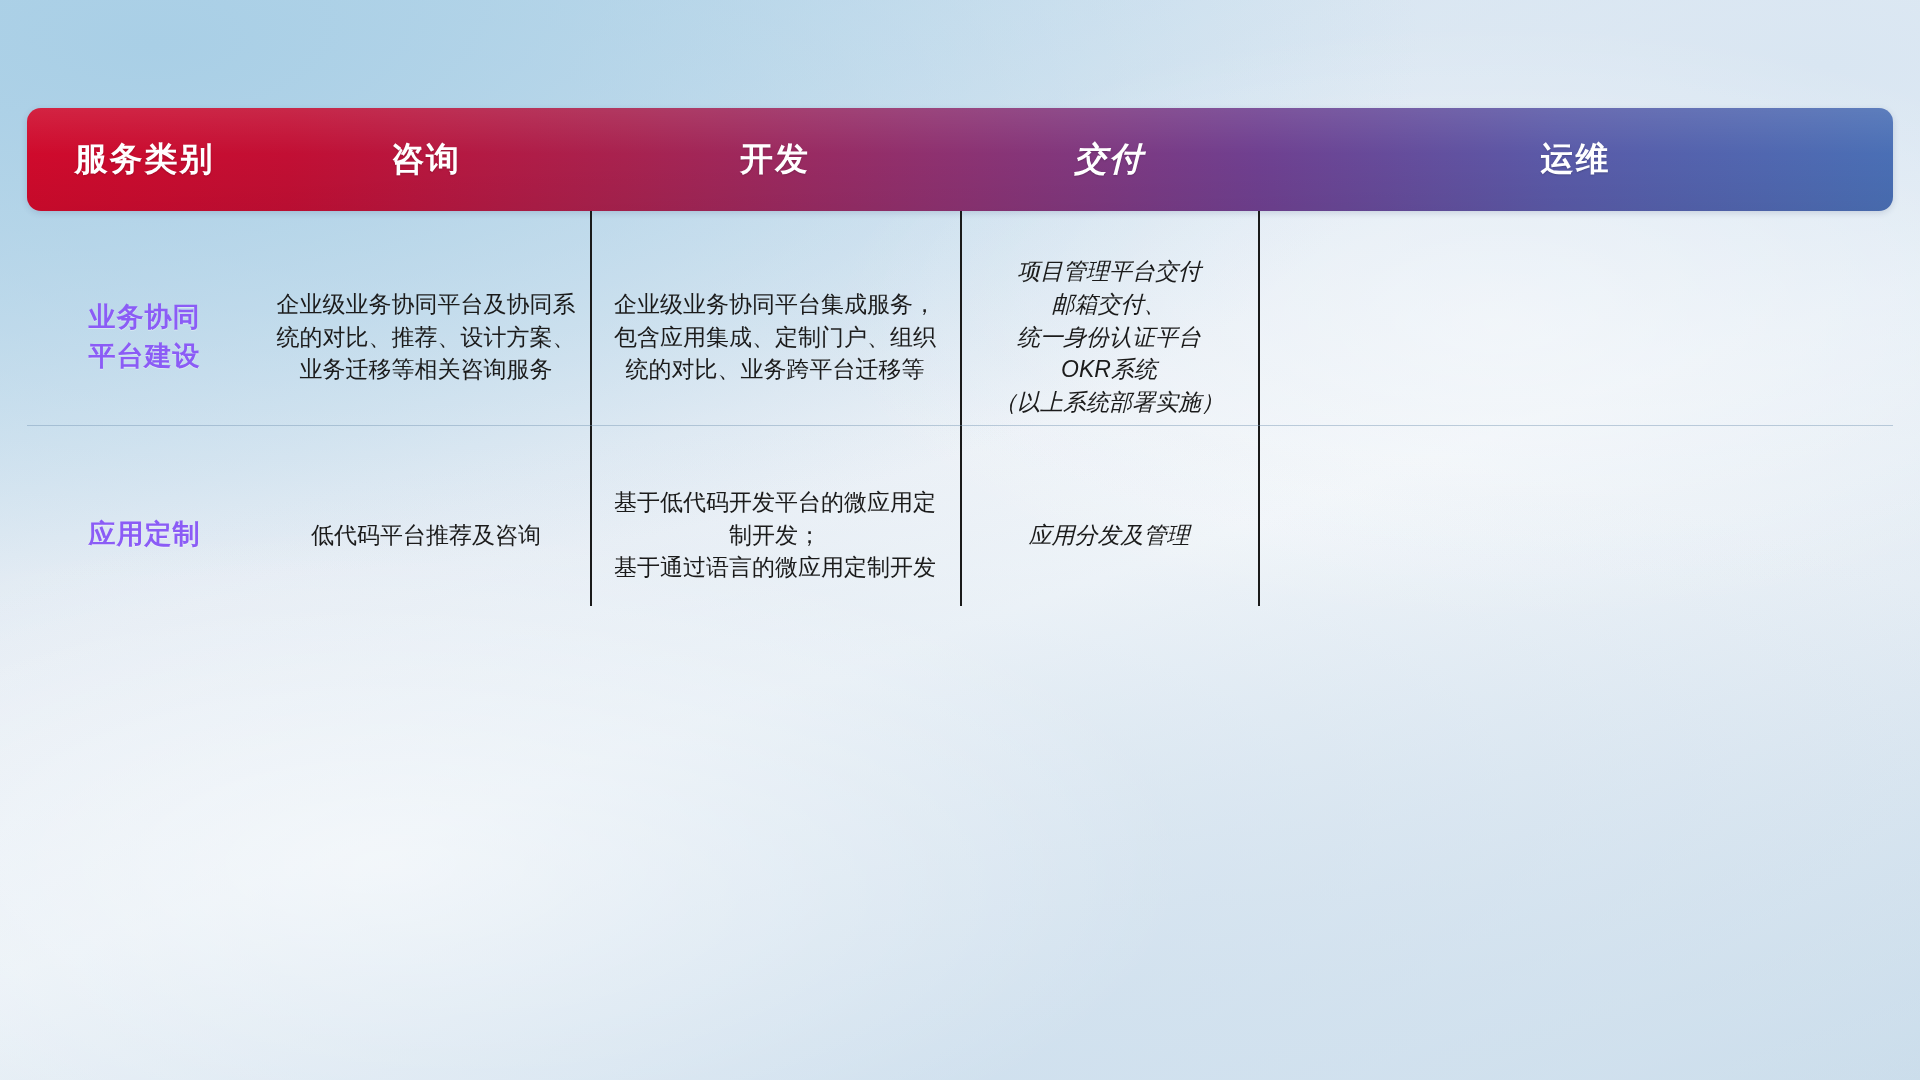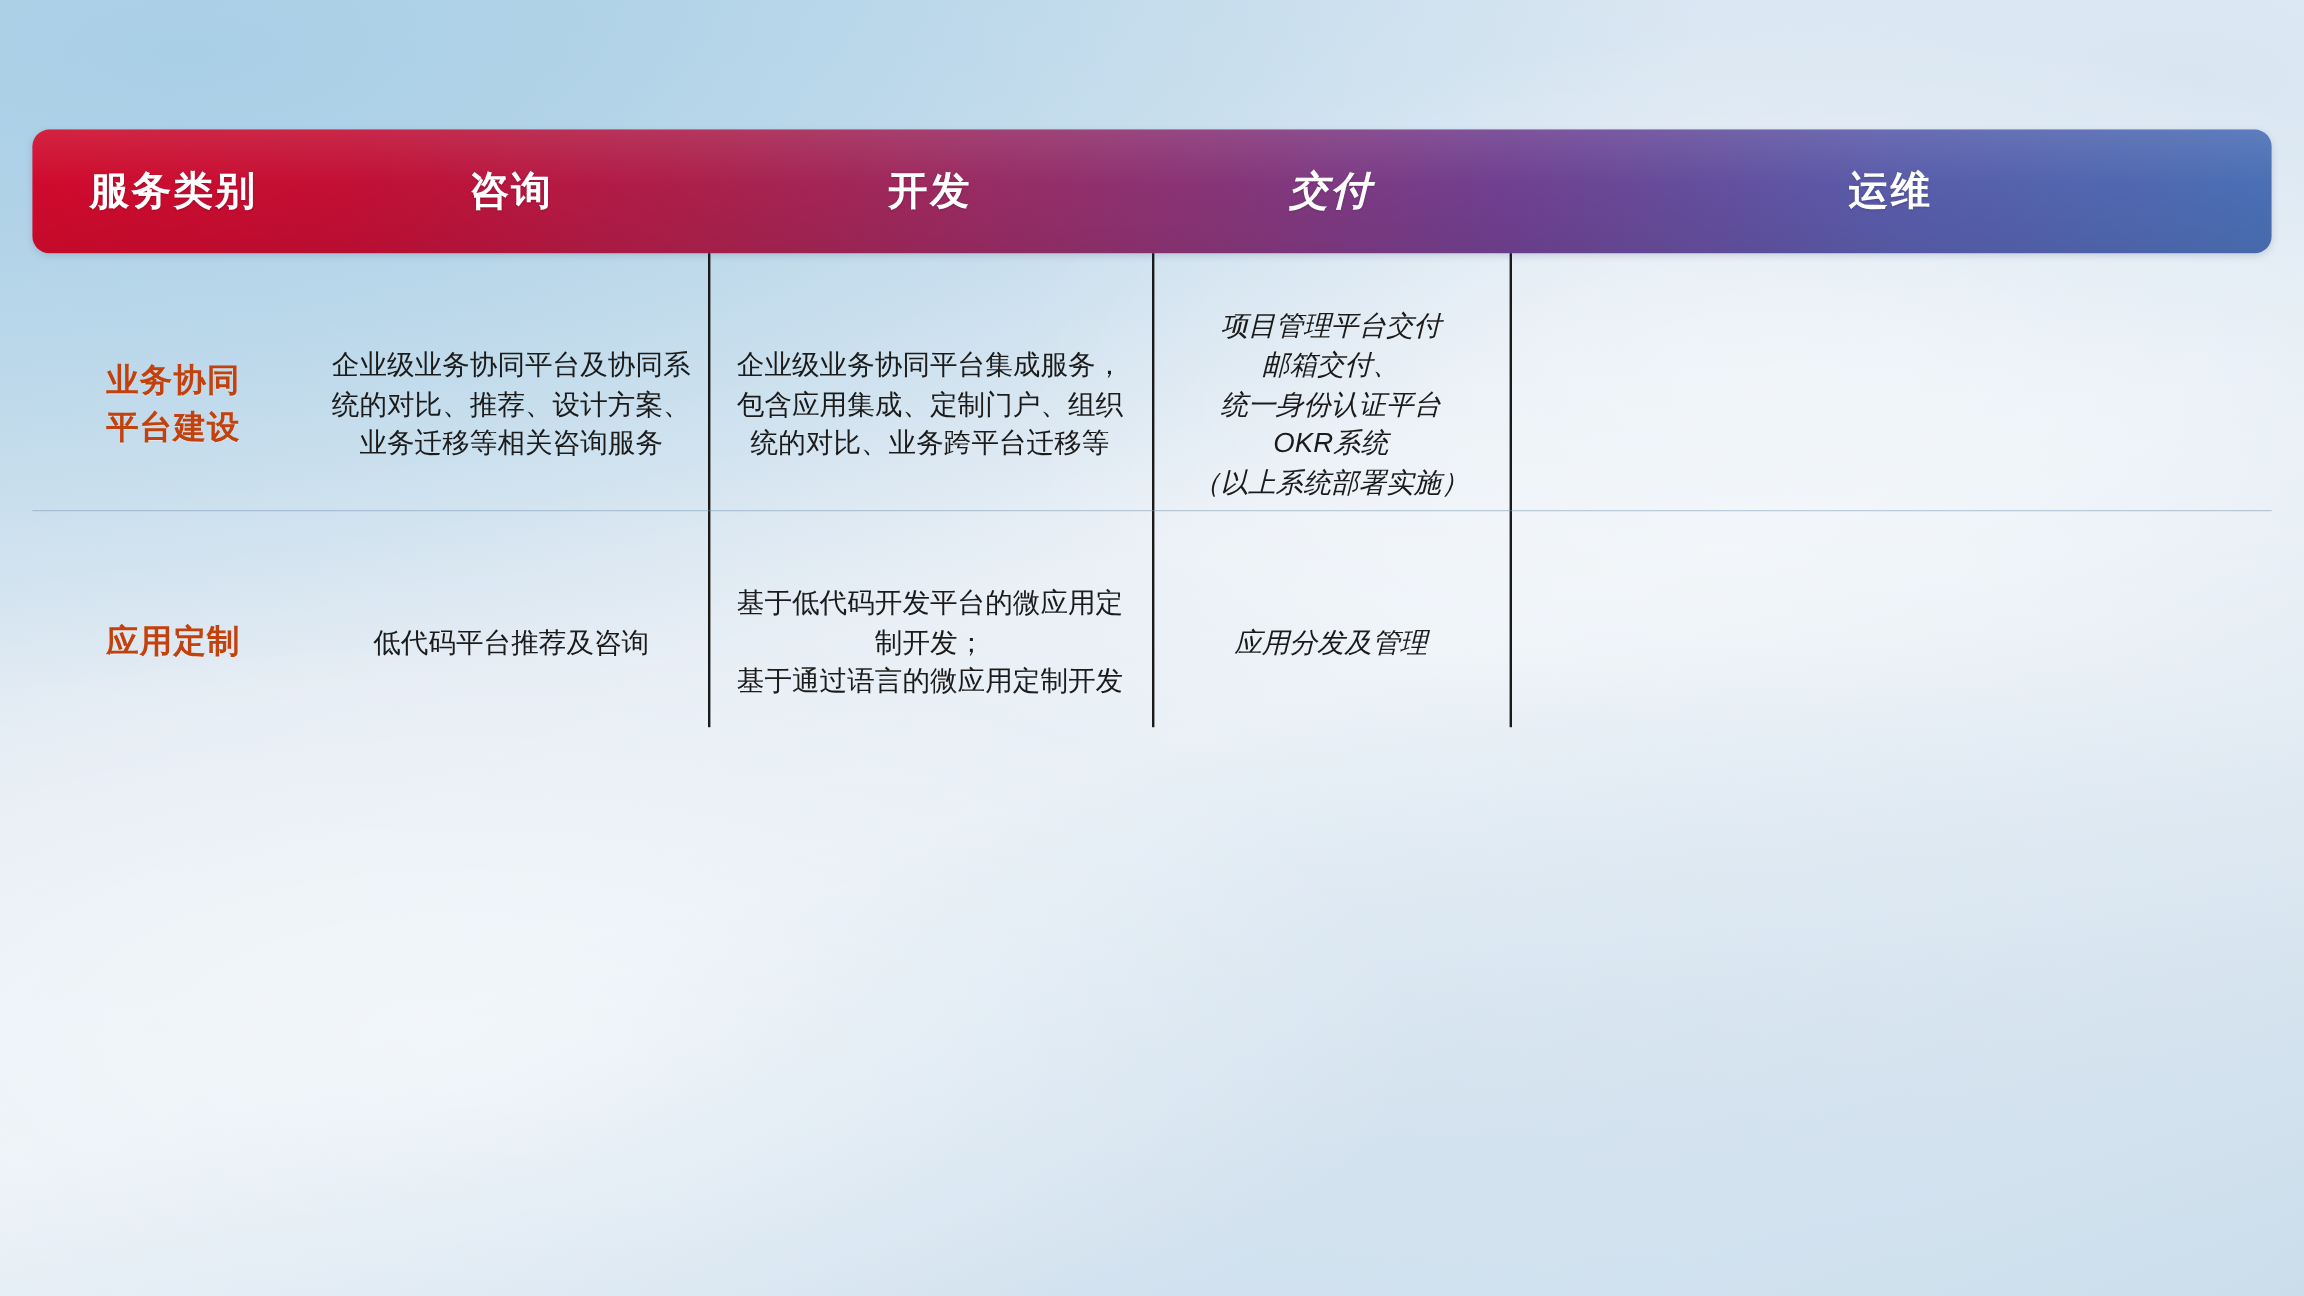--- a/index.html
+++ b/index.html
@@ -97,21 +97,21 @@
     position:absolute;
     top:0; bottom:0;
     width:1.6px;
     background:#1a1a1a;
   }
   .v1{ left:563px; }
   .v2{ left:933px; }
   .v3{ left:1231px; }
 
   .cat{
-    color:#c2410c;
+    color:#8b5cf6;
     font-weight:bold;
     font-size:27px;
     line-height:1.45;
     letter-spacing:1px;
     text-shadow:0 1px 0 rgba(255,255,255,.35);
   }
   .cat.small{ font-size:26px; }
 </style>
 </head>
 <body>

